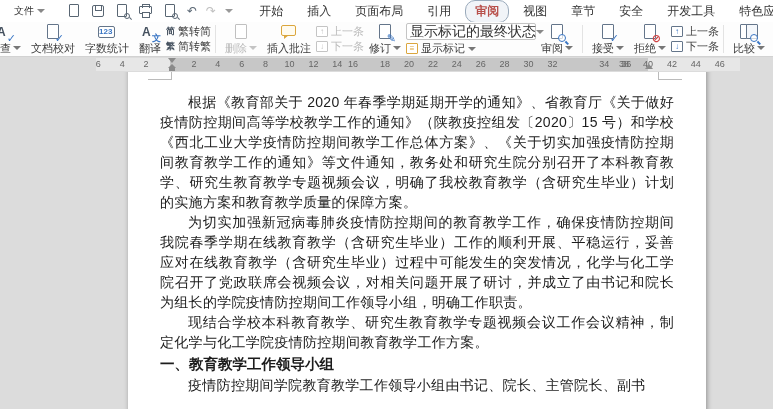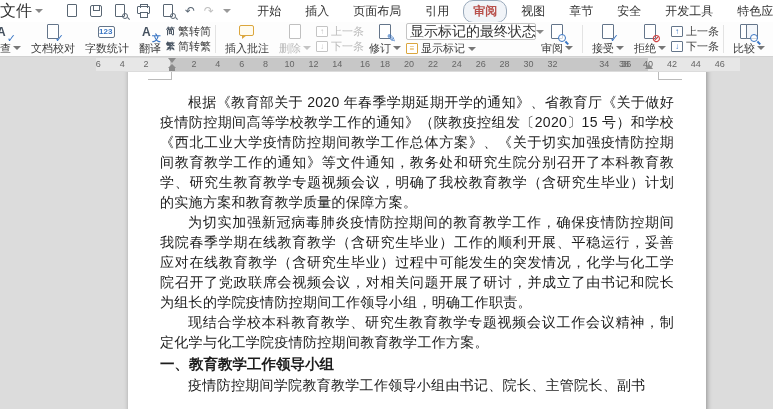--- a/index.html
+++ b/index.html
@@ -2,21 +2,21 @@
 <html><head>
 <meta charset="utf-8">
 <style>
   * { box-sizing: border-box; margin: 0; padding: 0; }
   html,body { width:773px; height:409px; overflow:hidden; }
   body { font-family:"Liberation Sans","DejaVu Sans",sans-serif; background:#dcdcdc; position:relative; }
 
   
   .titlebar { position:absolute; top:0; left:0; width:773px; height:22px; background:#ffffff;
               display:flex; align-items:center; white-space:nowrap; overflow:hidden; z-index:5; }
-  .file-menu { display:flex; align-items:center; gap:3px; font-size:16px; color:#333; padding:0 8px 0 0; cursor:pointer; }
+  .file-menu { display:flex; align-items:center; gap:3px; font-size:10px; color:#333; padding:0 8px 0 14px; cursor:pointer; }
   .caret-down { width:0; height:0; border-left:4px solid transparent; border-right:4px solid transparent; border-top:4px solid #888; }
   .vdiv { width:1px; height:14px; background:#d9d9d9; margin:0 4px; }
   .qat { display:flex; align-items:center; gap:9px; padding:0 6px; }
   .qat .qi { width:15px; height:15px; position:relative; display:inline-block; }
   .pageic { position:absolute; left:2px; top:0; width:10px; height:13px; border:1.2px solid #596673; border-radius:1px; background:#fff; }
   .diskic { position:absolute; left:1px; top:1px; width:12px; height:12px; border:1.2px solid #596673; border-radius:2px; }
   .diskic::after { content:""; position:absolute; left:2px; top:0; width:5px; height:4px; border:1px solid #596673; border-top:none; }
   .printic { position:absolute; left:0; top:2px; width:13px; height:8px; border:1.2px solid #596673; border-radius:1px; }
   .printic::before { content:""; position:absolute; left:2px; top:-3px; width:6px; height:3px; border:1px solid #596673; border-bottom:none; }
   .printic::after { content:""; position:absolute; left:2px; top:5px; width:6px; height:4px; background:#fff; border:1px solid #596673; }
@@ -169,35 +169,35 @@
       <span>繁转简</span>
     </span>
     <span class="sbtn">
       <span class="zh blue">繁</span>
       <span>简转繁</span>
     </span>
   </div>
 
   <div class="rdiv"></div>
 
-  <div class="rbtn">
-    <span class="ic">
-        <span class="cmt"></span>
-      </span>
-    <span class="lbl">插入批注</span>
-  </div>
-
   <div class="rbtn disabled">
     <span class="ic">
         <span class="icdoc gray"></span>
       </span>
     <span class="lbl">
         <span>删除</span>
         <span class="caret-down" style="border-top-color:#c4c4c4"></span>
       </span>
+  </div>
+
+  <div class="rbtn">
+    <span class="ic">
+        <span class="cmt"></span>
+      </span>
+    <span class="lbl">插入批注</span>
   </div>
 
   <div class="stack">
     <span class="sbtn disabled">
       <span class="sic gray">↑</span>
       <span>上一条</span>
     </span>
     <span class="sbtn disabled">
       <span class="sic gray">↓</span>
       <span>下一条</span>
@@ -297,21 +297,21 @@
   <span class="rnum" style="left: 2.3px;">6</span>
       <span class="rnum" style="left: 26.2px;">4</span>
       <span class="rnum" style="left: 50.1px;">2</span>
       <span class="rnum" style="left: 97.9px;">2</span>
       <span class="rnum" style="left: 121.8px;">4</span>
       <span class="rnum" style="left: 145.7px;">6</span>
       <span class="rnum" style="left: 169.6px;">8</span>
       <span class="rnum" style="left: 193.5px;">10</span>
       <span class="rnum" style="left: 217.4px;">12</span>
       <span class="rnum" style="left: 241.3px;">14</span>
-      <span class="rnum" style="left: 269px;">16</span>
+      <span class="rnum" style="left: 257px;">16</span>
       <span class="rnum" style="left: 289.1px;">18</span>
       <span class="rnum" style="left: 313px;">20</span>
       <span class="rnum" style="left: 336.9px;">22</span>
       <span class="rnum" style="left: 360.8px;">24</span>
       <span class="rnum" style="left: 384.7px;">26</span>
       <span class="rnum" style="left: 408.6px;">28</span>
       <span class="rnum" style="left: 432.5px;">30</span>
       <span class="rnum" style="left: 456.4px;">32</span>
       <span class="rnum" style="left: 480.3px; margin-left: 28px;">34</span>
       <span class="rnum" style="left: 504.2px; margin-left: 26px;">36</span>

